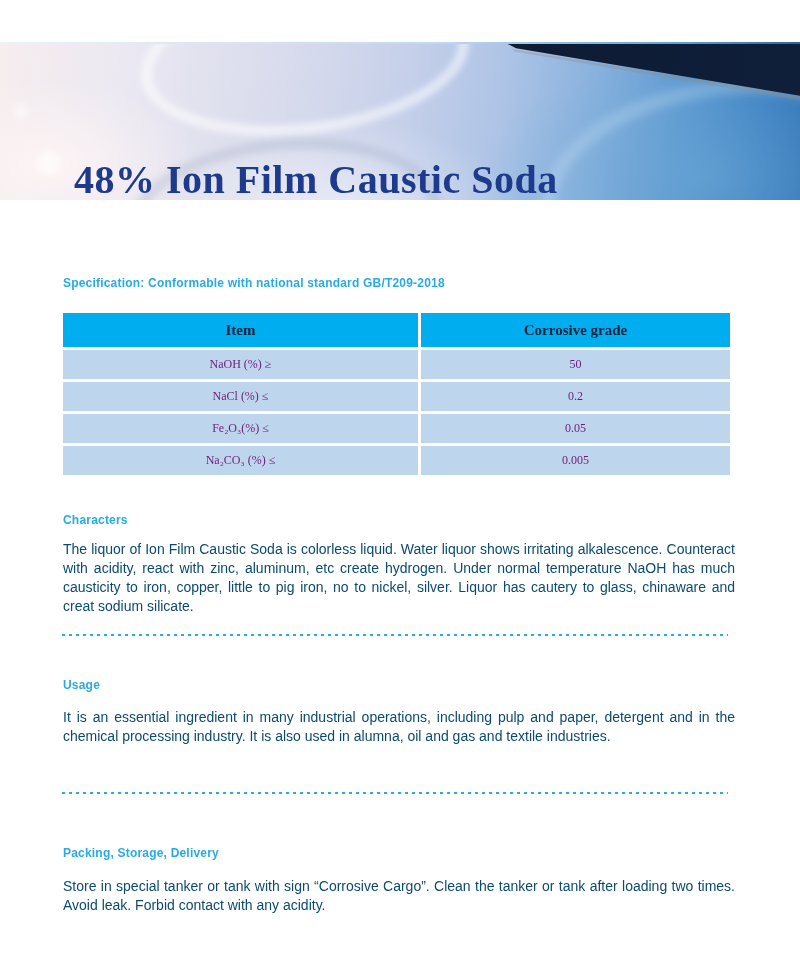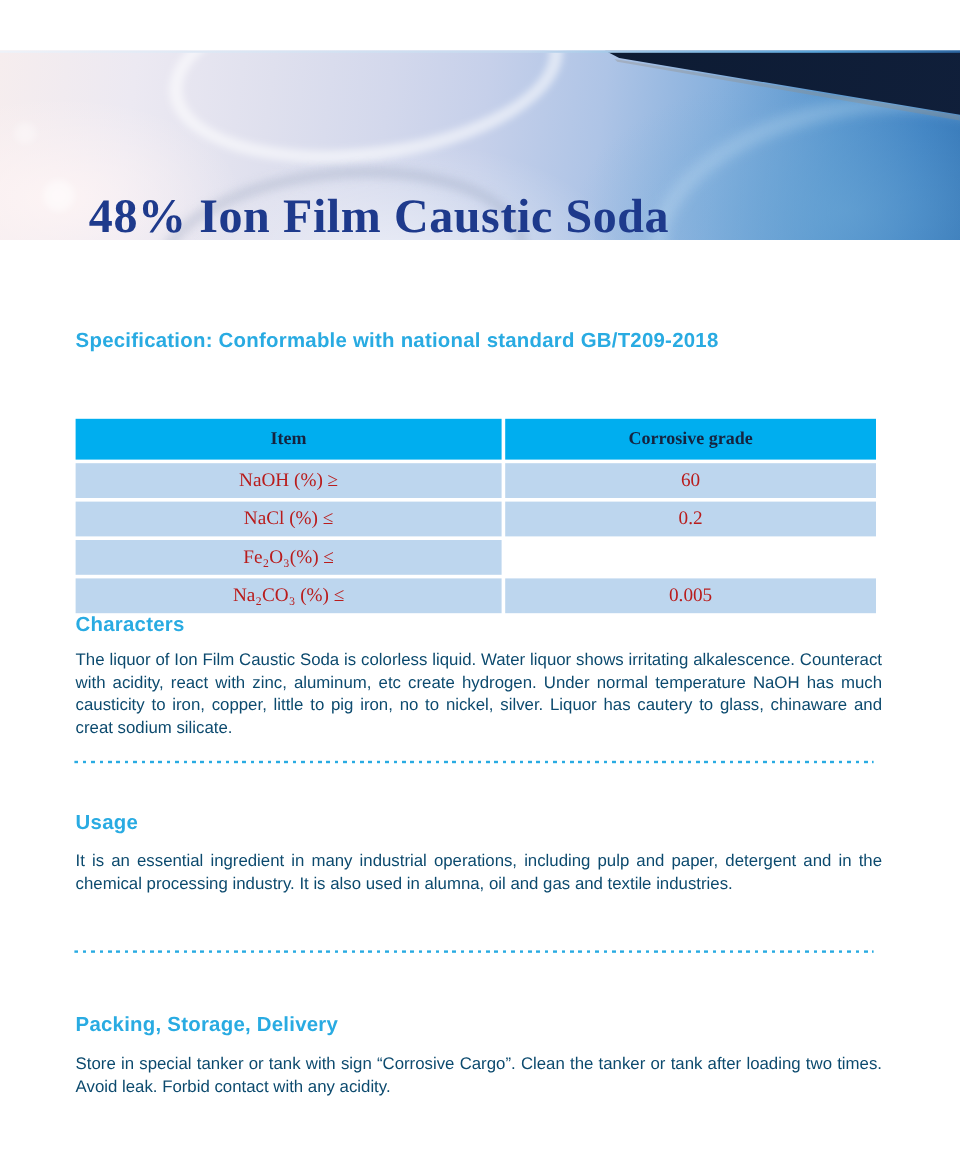--- a/index.html
+++ b/index.html
@@ -73,21 +73,21 @@
     font-weight: bold;
     font-size: 40px; line-height: 1;
     color: #1e3a8c;
     letter-spacing: 0.5px;
     white-space: nowrap;
   }
 
   
   .section-heading {
     position: absolute; left: 63px;
-    font-weight: bold; font-size: 17px; line-height: 19px;
+    font-weight: bold; font-size: 12px; line-height: 19px;
     color: #29ABE2;
     letter-spacing: 0.2px;
     white-space: nowrap;
   }
   #spec-heading     { top: 274px; }
   #characters-head  { top: 511px; text-align: center; }
   #usage-head       { top: 676px; }
   #packing-head     { top: 844px; }
 
   .body-para {
@@ -105,40 +105,39 @@
     background: repeating-linear-gradient(to right, #29ABE2 0 3px, transparent 3px 7px);
   }
   #divider-1 { top: 634px; }
   #divider-2 { top: 792px; }
 
   
   .spec-table {
     position: absolute; top: 313px; left: 63px;
     width: 667px;
     font-family: "Liberation Serif", "DejaVu Sans", serif;
-    margin-top: 36px;
   }
   .t-row { display: flex; gap: 3px; margin-bottom: 3px; }
   .t-cell {
     display: flex; align-items: center; justify-content: center;
     text-align: center;
   }
   .t-cell.c1 { width: 355px; }
   .t-cell.c2 { flex: 1; }
   .t-head .t-cell {
     height: 34px;
     background: #00AEEF;
     color: #15233f;
     font-weight: bold; font-size: 15px;
   }
   .t-data .t-cell {
     height: 29px;
     background: #BDD6EE;
-    color: #b91c1c;
-    font-size: 16px;
+    color: #701a75;
+    font-size: 12px;
   }
 </style>
 </head>
 <body>
 
 <div class="banner">
   <div class="glass-ring-1"></div>
   <div class="glass-ring-2"></div>
   <div class="glass-ring-3"></div>
   <div class="bokeh b1"></div>
@@ -152,28 +151,29 @@
 
 <div class="section-heading" id="spec-heading">Specification: Conformable with national standard GB/T209-2018</div>
 
 <div class="spec-table">
   <div class="t-row t-head">
     <div class="t-cell c1">Item</div>
     <div class="t-cell c2">Corrosive grade</div>
   </div>
   <div class="t-row t-data">
     <div class="t-cell c1">NaOH (%) ≥</div>
-    <div class="t-cell c2">60</div>
+    <div class="t-cell c2">50</div>
   </div>
   <div class="t-row t-data">
     <div class="t-cell c1">NaCl (%) ≤</div>
     <div class="t-cell c2">0.2</div>
   </div>
   <div class="t-row t-data">
     <div class="t-cell c1">Fe₂O₃(%) ≤</div>
+    <div class="t-cell c2">0.05</div>
   </div>
   <div class="t-row t-data">
     <div class="t-cell c1">Na₂CO₃ (%) ≤</div>
     <div class="t-cell c2">0.005</div>
   </div>
 </div>
 
 <div class="section-heading" id="characters-head">Characters</div>
 <div class="body-para" id="characters-para">The liquor of Ion Film Caustic Soda is colorless liquid. Water liquor shows irritating alkalescence. Counteract with acidity, react with zinc, aluminum, etc create hydrogen. Under normal temperature NaOH has much causticity to iron, copper, little to pig iron, no to nickel, silver. Liquor has cautery to glass, chinaware and creat sodium silicate.</div>
 

